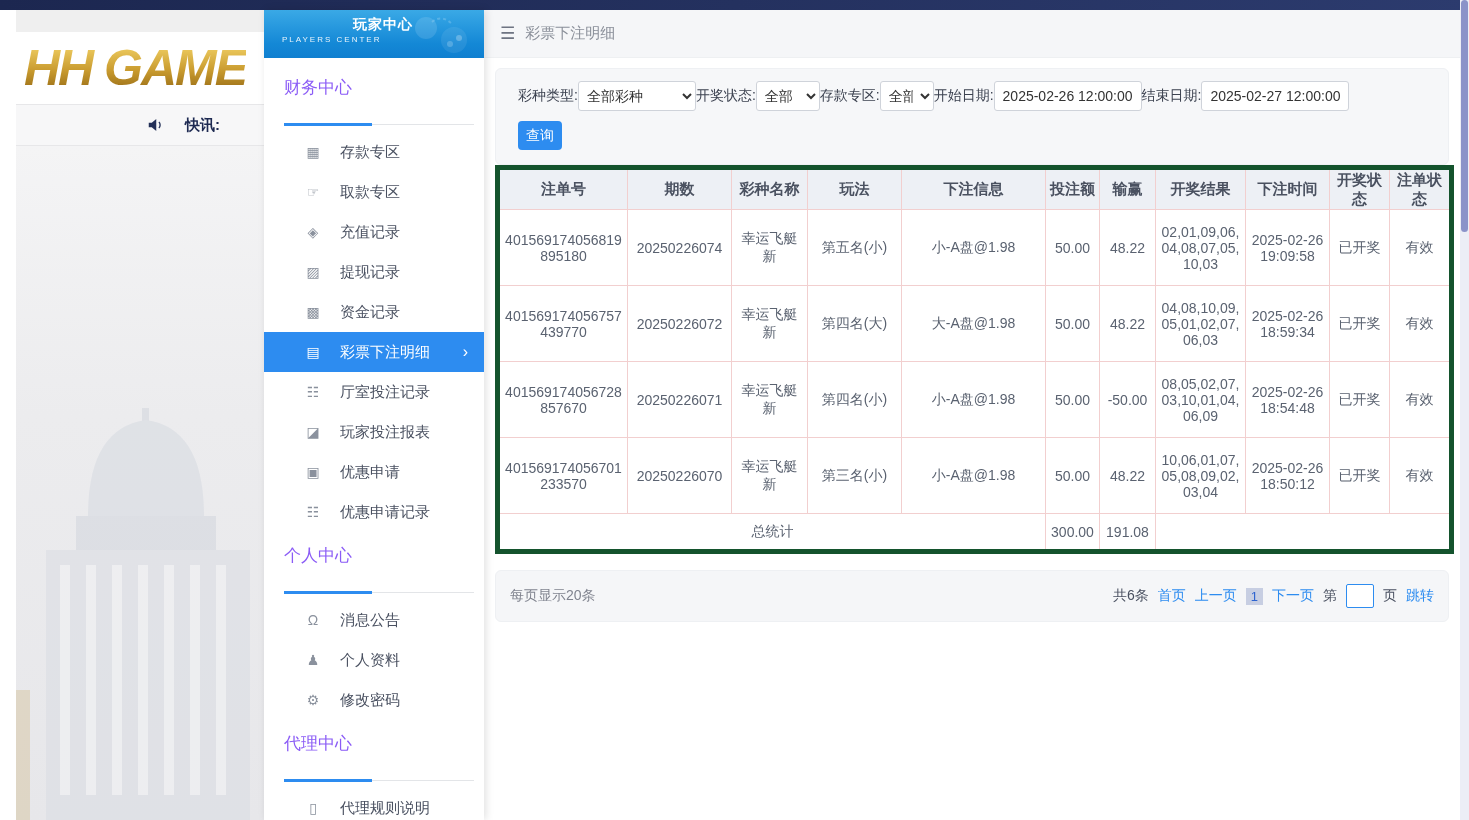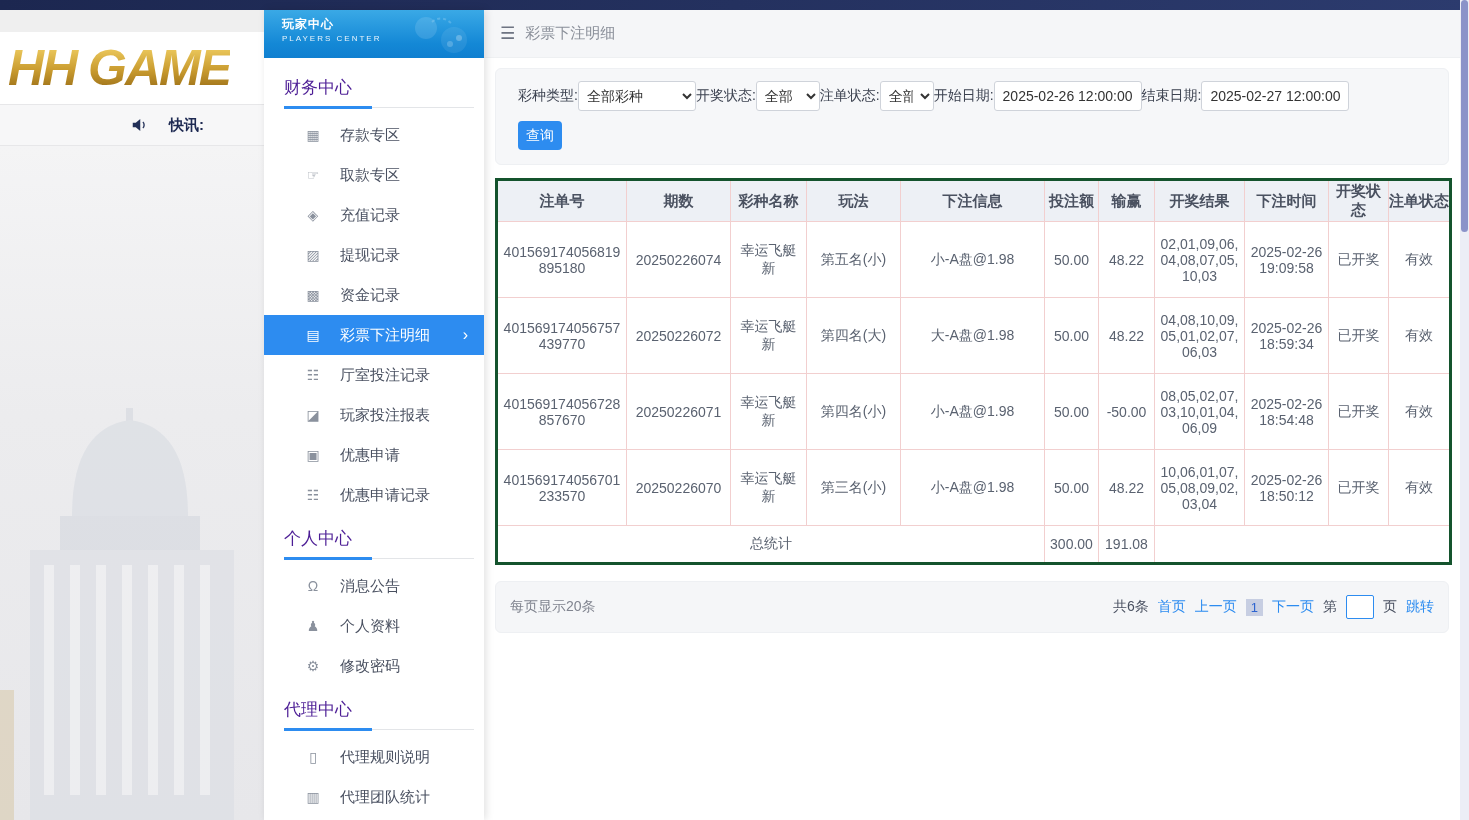--- a/index.html
+++ b/index.html
@@ -5,43 +5,43 @@
   * { margin:0; padding:0; box-sizing:border-box; }
   html,body { width:1469px; height:820px; overflow:hidden;
     font-family:"Liberation Sans","DejaVu Sans",sans-serif; background:#ffffff; }
   .stage { position:relative; width:1469px; height:820px; }
 
   
   .topbar { position:absolute; left:0; top:0; width:1469px; height:10px;
     background:linear-gradient(90deg,#1c2750,#2c3b6e); }
 
   
-  .left-bg { position:absolute; left:0; top:10px; width:264px; height:810px; background:#fbfbfc; overflow:hidden; }
+  .left-bg { position:absolute; left:16px; top:10px; width:264px; height:810px; background:#fbfbfc; overflow:hidden; }
   .left-strip { height:22px; background:#efefef; }
   .logo-band { height:72px; background:#ffffff; display:flex; align-items:center; overflow:hidden; }
   .logo-text { font-size:50px; font-weight:900; font-style:italic; letter-spacing:-2px; white-space:nowrap;
     padding-left:8px; background:linear-gradient(180deg,#ecc95d 15%,#c89a2e 55%,#8a5f10 100%);
     -webkit-background-clip:text; background-clip:text; color:transparent; }
   .news-band { height:42px; background:#f7f7f8; border-top:1px solid #e7e7e9; border-bottom:1px solid #e7e7e9;
     display:flex; align-items:center; justify-content:flex-end; padding-right:60px; gap:20px; }
   .news-label { color:#1e2a52; font-weight:bold; font-size:15px; }
   .photo-area { position:relative; height:674px;
     background:linear-gradient(180deg,#f4f4f5 0%,#ececee 40%,#e7e7ea 100%); }
   .photo-area svg { position:absolute; bottom:0; left:0; opacity:.55; }
 
   
   .sidebar { position:absolute; left:264px; top:10px; width:220px; height:810px; background:#ffffff;
     box-shadow:2px 0 8px rgba(0,0,0,.12); z-index:3; }
   .side-header { height:48px; background:linear-gradient(180deg,#3aa9e6 0%,#1488d6 70%,#0f7fd0 100%);
     color:#fff; padding:6px 0 0 18px; position:relative; overflow:hidden; }
-  .side-title { font-size:12px; font-weight:bold; letter-spacing:1px; }
+  .side-title { font-size:14px; font-weight:bold; letter-spacing:1px;text-align:center; }
   .side-sub { font-size:8px; letter-spacing:2px; opacity:.9; margin-top:1px; }
   .gamepad { position:absolute; right:10px; top:4px; opacity:.55; }
   .side-sections { padding-top:6px; }
-  .sec-label { font-size:17px; color:#4c1d95; padding:12px 0 7px 20px; }
+  .sec-label { font-size:17px; color:#8b5cf6; padding:12px 0 24px 20px; }
   .sec-line { position:relative; height:3px; margin:0 0 6px 0; }
   .sec-line:before { content:""; position:absolute; left:20px; right:10px; top:1px; height:1px; background:#e3e5e8; }
   .sec-line-accent { position:absolute; left:20px; top:0; width:88px; height:3px; background:#2d8cf0; }
   .menu-item { height:40px; display:flex; align-items:center; cursor:pointer; position:relative; }
   .mi-icon { width:18px; margin-left:40px; color:#8a919d; font-size:14px; text-align:center; }
   .mi-label { margin-left:18px; font-size:15px; color:#495060; }
   .menu-item.active { background:#2d8cf0; }
   .menu-item.active .mi-icon, .menu-item.active .mi-label { color:#ffffff; }
   .mi-chevron { position:absolute; right:16px; color:#ffffff; font-size:16px; line-height:1; }
 
@@ -57,22 +57,22 @@
   .filter-row { display:flex; align-items:center; flex-wrap:nowrap; }
   .f-label { font-size:14px; color:#3c4250; white-space:nowrap; }
   .sel { height:30px; border:1px solid #cfd3da; border-radius:3px; background:#fff; color:#333;
     font-size:14px; padding:0 4px; font-family:inherit; }
   .sel-lottery { width:118px; } .sel-draw { width:64px; } .sel-order { width:54px; }
   .date-input { height:30px; width:148px; border:1px solid #cfd3da; border-radius:3px; font-size:14px;
     color:#333; padding:0 8px; font-family:inherit; background:#fff; }
   .search-btn { margin-top:10px; width:44px; height:29px; background:#2d8cf0; color:#fff; border:none;
     border-radius:4px; font-size:14px; cursor:pointer; font-family:inherit; }
 
-  table.bets { border-collapse:collapse; width:954px; margin-top:13px; table-layout:fixed;
-    border:3px solid #14532d; }
+  table.bets { border-collapse:collapse; width:954px; table-layout:fixed;
+    border:5px solid #14532d; }
   table.bets th { background:#edf0f5; height:42px; font-size:15px; font-weight:bold; color:#4a5160;
     border:1px solid #f2cfcf; }
   table.bets td { font-size:14px; color:#5a6270; text-align:center; border:1px solid #f2cfcf;
     padding:6px 3px; word-break:break-all; }
   table.bets tbody tr { height:76px; }
   table.bets tr.summary { height:38px; }
   table.bets tr.summary td { border-color:#f2cfcf; }
   table.bets tr.summary td.empty { border-right:1px solid #e6e8ec; }
 
   .pager { margin-top:16px; background:#f5f6f8; border:1px solid #eef0f3; border-radius:6px; height:52px;
@@ -222,21 +222,21 @@
       <div class="filter-panel">
         <div class="filter-row">
           <span class="f-label">彩种类型:</span>
           <select class="sel sel-lottery">
             <option>全部彩种</option>
           </select>
           <span class="f-label">开奖状态:</span>
           <select class="sel sel-draw">
             <option>全部</option>
           </select>
-          <span class="f-label">注单状态:</span>
+          <span class="f-label">存款专区:</span>
           <select class="sel sel-order">
             <option>全部</option>
           </select>
           <span class="f-label">开始日期:</span>
           <input class="date-input" type="text" value="2025-02-26 12:00:00" style="">
           <span class="f-label">结束日期:</span>
           <input class="date-input" type="text" value="2025-02-27 12:00:00" style="">
         </div>
         <button class="search-btn">查询</button>
       </div>

